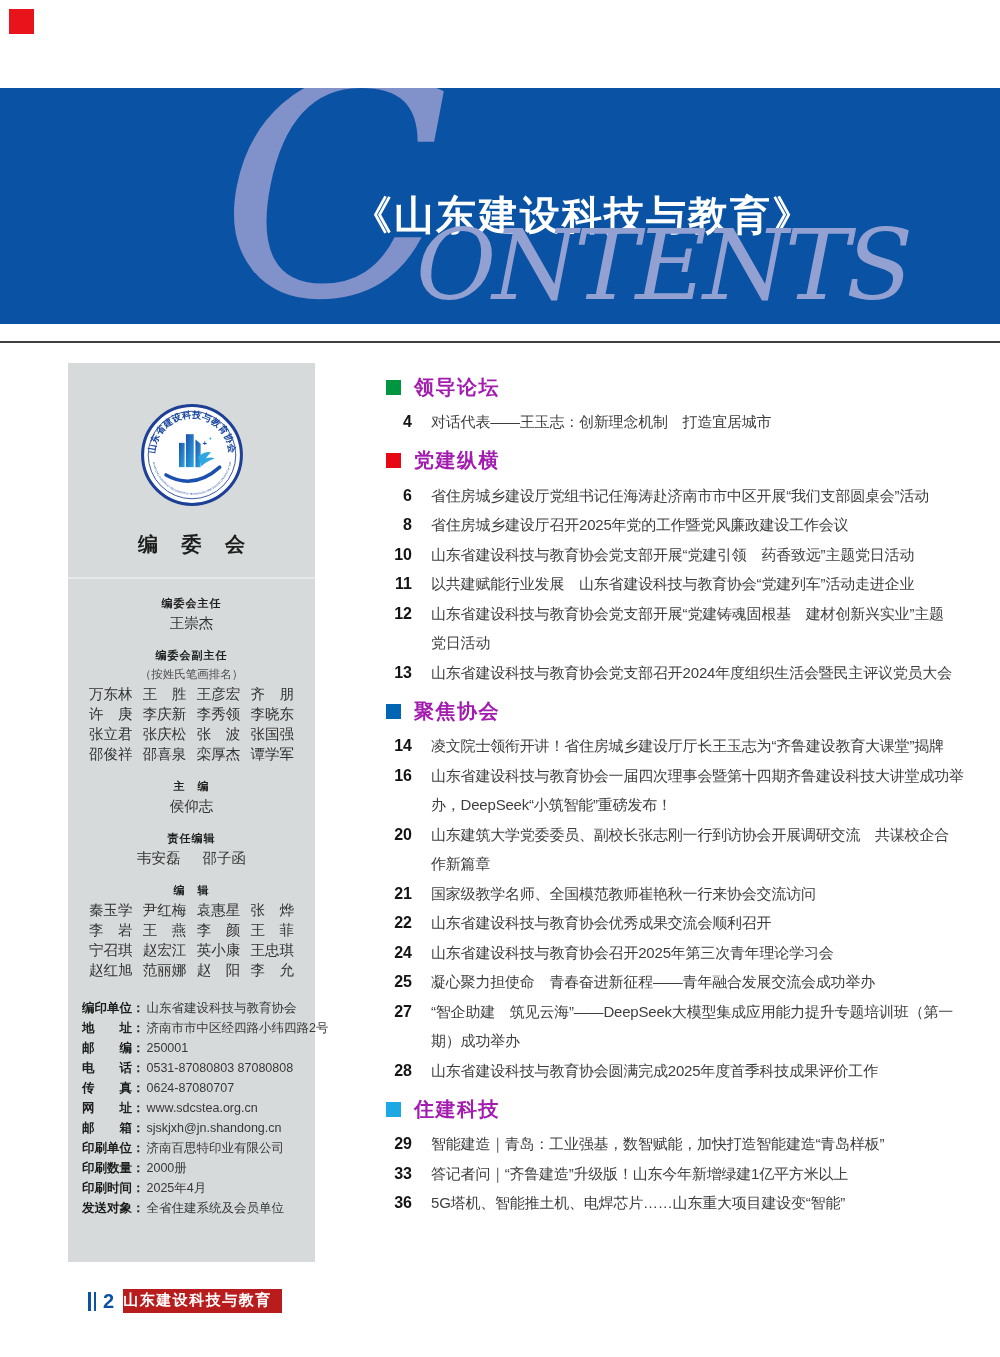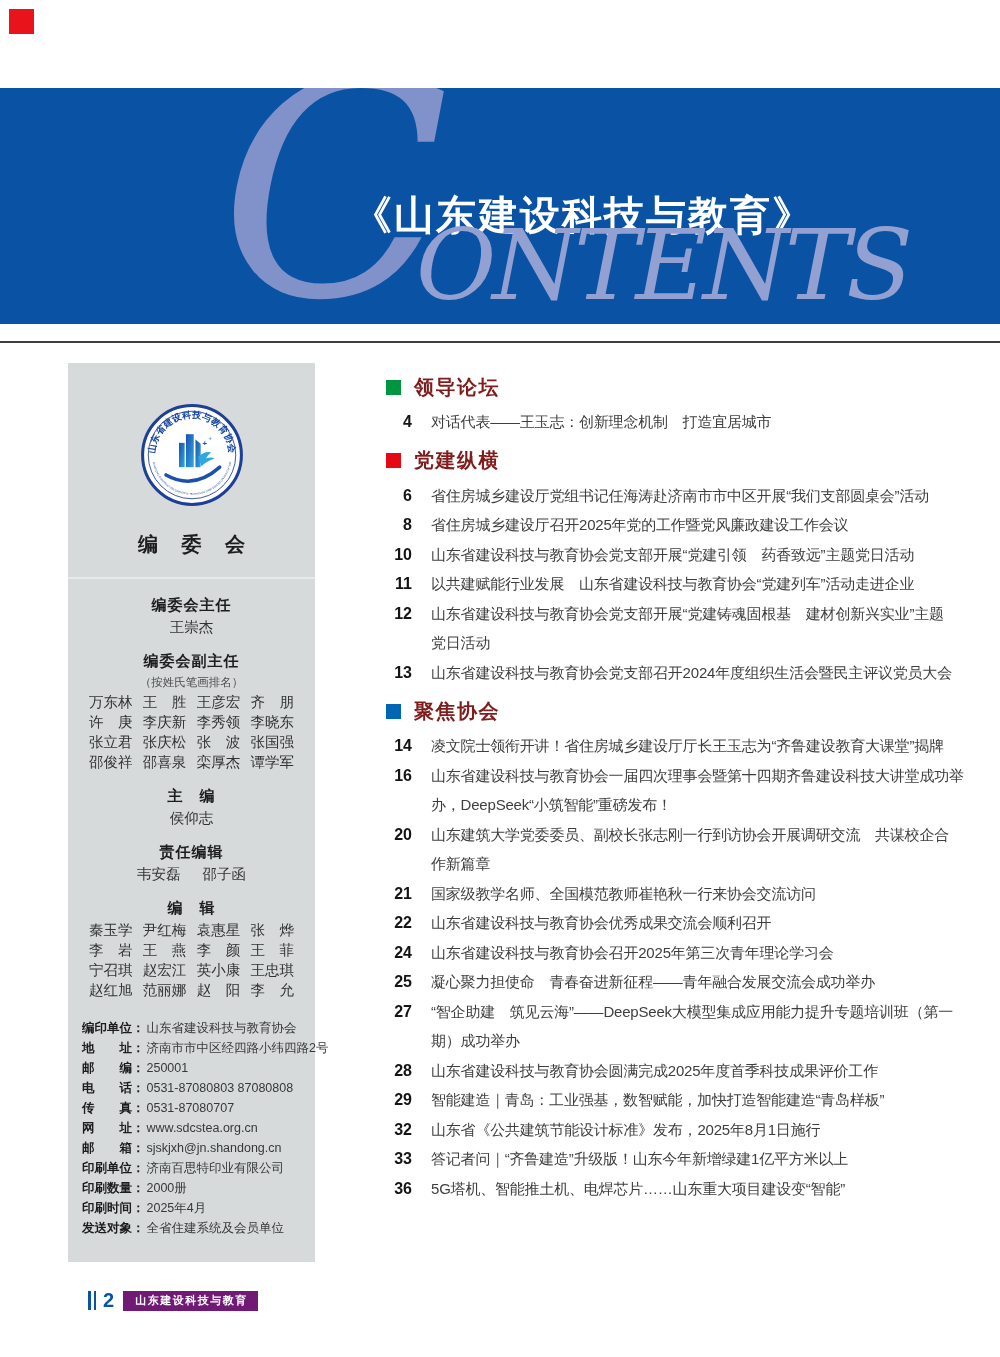--- a/index.html
+++ b/index.html
@@ -15,46 +15,46 @@
          letter-spacing:2px;white-space:nowrap;}
   .ontents{position:absolute;left:416px;top:128px;font-family:"DejaVu Serif","Liberation Serif",serif;
          font-style:italic;font-size:98px;line-height:1;color:#93a0d2;letter-spacing:-4px;white-space:nowrap;}
   .top-rule{position:absolute;left:0;top:341px;width:1000px;height:2px;background:#3f3f3f;}
   
   .sidebar{position:absolute;left:68px;top:363px;width:247px;height:899px;background:#d6dada;
            color:#383838;text-align:center;}
   .logo-wrap{margin-top:40px;}
   .board-title{margin-top:20px;font-size:20px;font-weight:bold;color:#1d1d1d;letter-spacing:9px;text-indent:9px;}
   .side-divider{margin-top:19px;border:none;border-top:2px solid #e6eaea;width:247px;}
-  .side-heading{margin-top:17px;font-size:15px;font-weight:bold;color:#1d1d1d;letter-spacing:1px;}
+  .side-heading{margin-top:17px;font-size:11px;font-weight:bold;color:#1d1d1d;letter-spacing:1px;}
   .side-note{margin-top:4px;font-size:11.5px;color:#4a4a4a;}
   .name-row{margin-top:5px;padding:0 21px;font-size:14.5px;line-height:15px;color:#333;display:flex;}
   .row-justify{justify-content:space-between;gap:9px;}
   .row-center{justify-content:center;gap:22px;}
   .side-info{margin-top:24px;padding:0 12px 0 14px;text-align:left;}
   .info-line{margin-top:7px;font-size:12.5px;line-height:13px;color:#383838;display:flex;white-space:nowrap;}
   .info-label{font-weight:bold;color:#1d1d1d;flex:0 0 auto;}
   .info-value{margin-left:2px;}
   
   .content{position:absolute;left:386px;top:376px;width:574px;}
   .sec-header{display:flex;align-items:center;gap:13px;height:22px;margin:13px 0 9px 0;}
   .toc-section:first-child .sec-header{margin-top:0;}
   .bullet{width:15px;height:15px;flex:0 0 auto;}
-  .sec-title{font-size:20px;font-weight:bold;color:#7f1d1d;letter-spacing:1.5px;}
+  .sec-title{font-size:20px;font-weight:bold;color:#a21caf;letter-spacing:1.5px;}
   .toc-item{display:flex;}
   .page-num{flex:0 0 26px;width:26px;text-align:right;font-size:16px;font-weight:bold;color:#141414;line-height:29.5px;}
   .item-lines{margin-left:19px;}
   .item-line{font-size:15px;line-height:29.5px;color:#3e3e3e;letter-spacing:-0.2px;white-space:nowrap;}
   
   .footer{position:absolute;left:88px;top:1289px;display:flex;align-items:center;}
   .foot-bars{display:flex;gap:3px;margin-right:7px;}
   .foot-bars i{display:block;width:2.5px;height:19px;background:#0a53a4;}
   .foot-page{font-size:20px;font-weight:bold;color:#0a53a4;margin-right:9px;}
-  .foot-badge{background:#701a75;color:#fff;font-size:11px;font-weight:bold;letter-spacing:1.5px;
-              padding:2px 10px 3px 12px;}
+  .foot-badge{background:#b91c1c;color:#fff;font-size:15px;font-weight:bold;letter-spacing:1.5px;
+              padding:2px 10px 3px 0;}
 </style>
 </head>
 <body>
 
 <div class="page">
 
   <div class="corner-mark"></div>
 
   <div class="banner">
     <div class="big-c">C</div>
@@ -172,21 +172,21 @@
         <div class="info-line">
           <span class="info-label">邮　　编：</span>
           <span class="info-value">250001</span>
         </div>
         <div class="info-line">
           <span class="info-label">电　　话：</span>
           <span class="info-value">0531-87080803  87080808</span>
         </div>
         <div class="info-line">
           <span class="info-label">传　　真：</span>
-          <span class="info-value">0531-87080707</span>
+          <span class="info-value">0624-87080707</span>
         </div>
         <div class="info-line">
           <span class="info-label">网　　址：</span>
           <span class="info-value">www.sdcstea.org.cn</span>
         </div>
         <div class="info-line">
           <span class="info-label">邮　　箱：</span>
           <span class="info-value">sjskjxh@jn.shandong.cn</span>
         </div>
         <div class="info-line">
@@ -321,30 +321,28 @@
           </div>
         </div>
         <div class="toc-item">
           <span class="page-num">28</span>
           <div class="item-lines">
             <div class="item-line">山东省建设科技与教育协会圆满完成2025年度首季科技成果评价工作</div>
           </div>
         </div>
       </div>
       <div class="toc-section">
+        <div class="sec-header">
+          <span class="bullet" style="background: rgb(28, 168, 227);"></span>
+          <span class="sec-title">住建科技</span>
+        </div>
         <div class="toc-item">
           <span class="page-num">29</span>
           <div class="item-lines">
             <div class="item-line">智能建造｜青岛：工业强基，数智赋能，加快打造智能建造“青岛样板”</div>
-          </div>
-        </div>
-        <div class="toc-item">
-          <span class="page-num">32</span>
-          <div class="item-lines">
-            <div class="item-line">山东省《公共建筑节能设计标准》发布，2025年8月1日施行</div>
           </div>
         </div>
         <div class="toc-item">
           <span class="page-num">33</span>
           <div class="item-lines">
             <div class="item-line">答记者问｜“齐鲁建造”升级版！山东今年新增绿建1亿平方米以上</div>
           </div>
         </div>
         <div class="toc-item">
           <span class="page-num">36</span>

